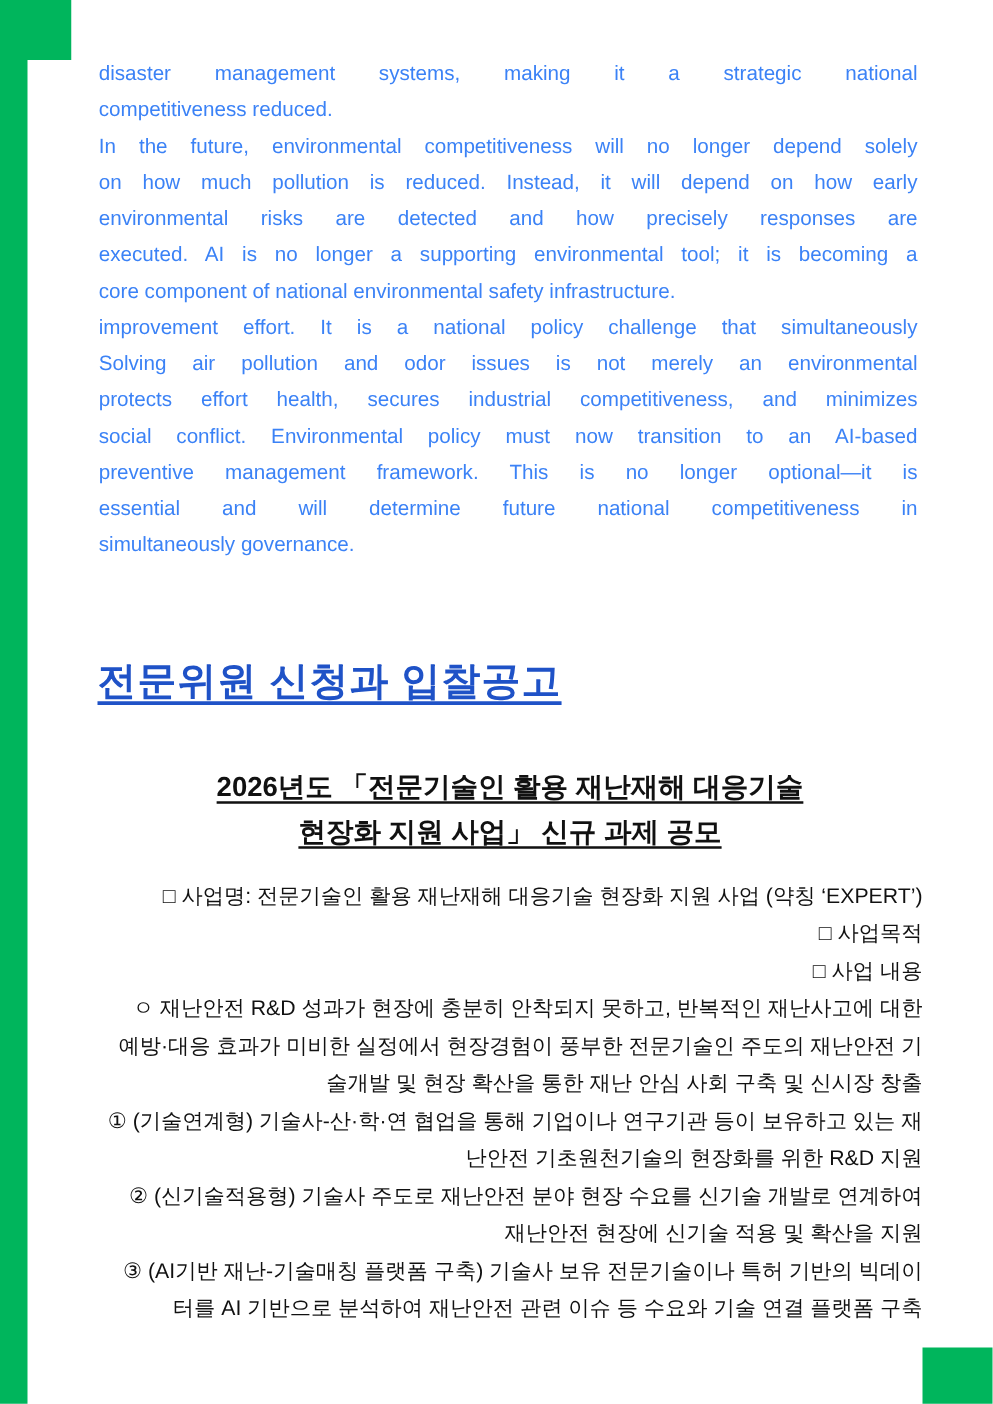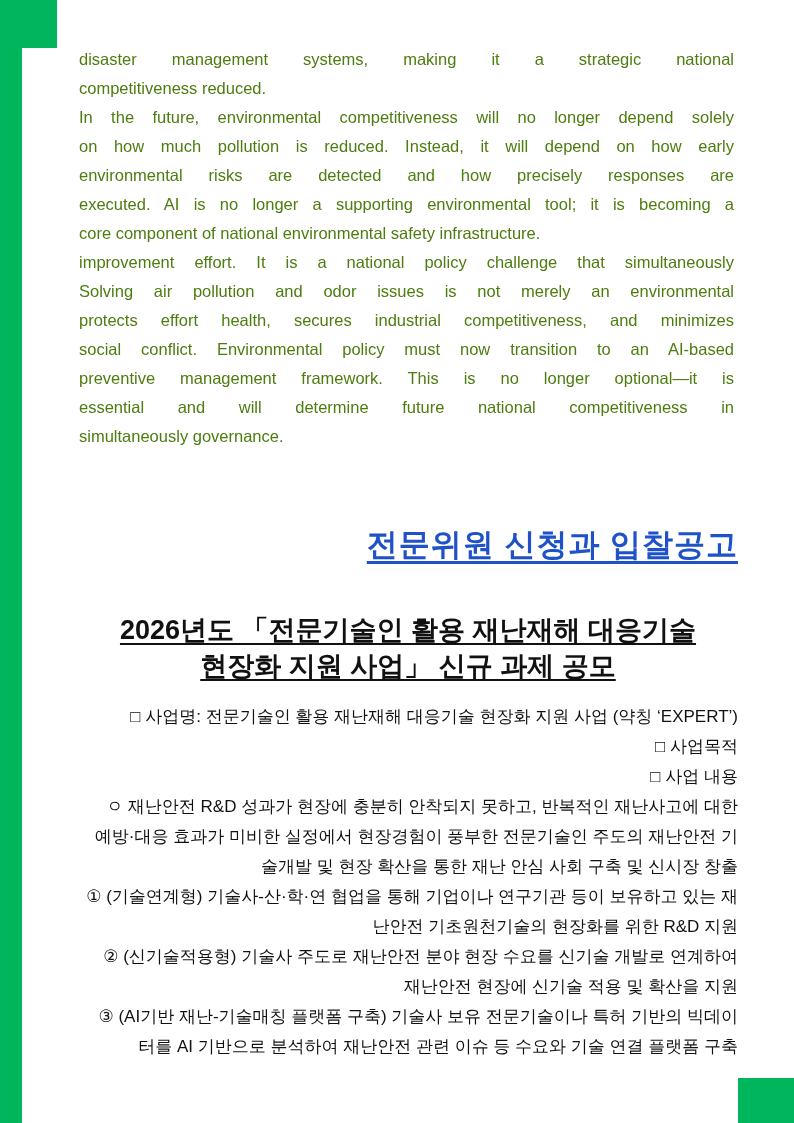--- a/index.html
+++ b/index.html
@@ -21,47 +21,47 @@
   .accent { position: absolute; background: var(--green); }
   .left-bar   { left: 0; top: 0; width: 22px; height: 1123px; }
   .tl-square  { left: 0; top: 0; width: 57px; height: 48px; }
   .br-square  { right: 0; bottom: 0; width: 56px; height: 45px; }
 
   .eng-block {
     position: absolute;
     left: 79px; top: 45px; width: 655px;
     font-size: 16.5px;
     line-height: 29px;
-    color: #4d7c0f;
+    color: #3b82f6;
   }
   .eng-line { text-align: justify; text-align-last: justify; }
   .eng-line.last { text-align-last: left; }
 
   .blue-heading {
     position: absolute;
     left: 78px; top: 524px; width: 660px;
     margin: 0;
-    text-align: right;
+    text-align: left;
     font-size: 31px;
     font-weight: 900;
     letter-spacing: 1px;
     color: var(--blue);
   }
   .blue-heading span {
     text-decoration: underline;
     text-decoration-thickness: 3px;
     text-underline-offset: 6px;
   }
 
   .sub-heading {
     position: absolute;
     left: 78px; top: 612px; width: 660px;
     margin: 0;
     text-align: center;
-    font-size: 27px;
+    font-size: 22px;
     font-weight: 700;
     line-height: 36px;
     color: #111111;
   }
   .sub-heading span {
     text-decoration: underline;
     text-decoration-thickness: 2px;
     text-underline-offset: 4px;
   }
 

